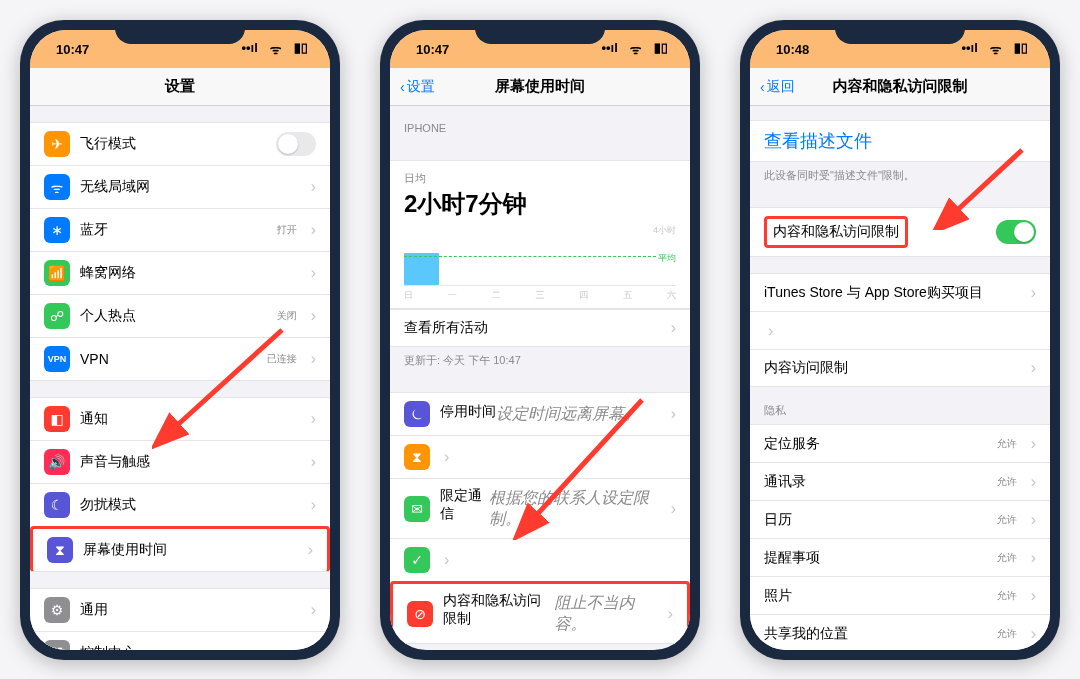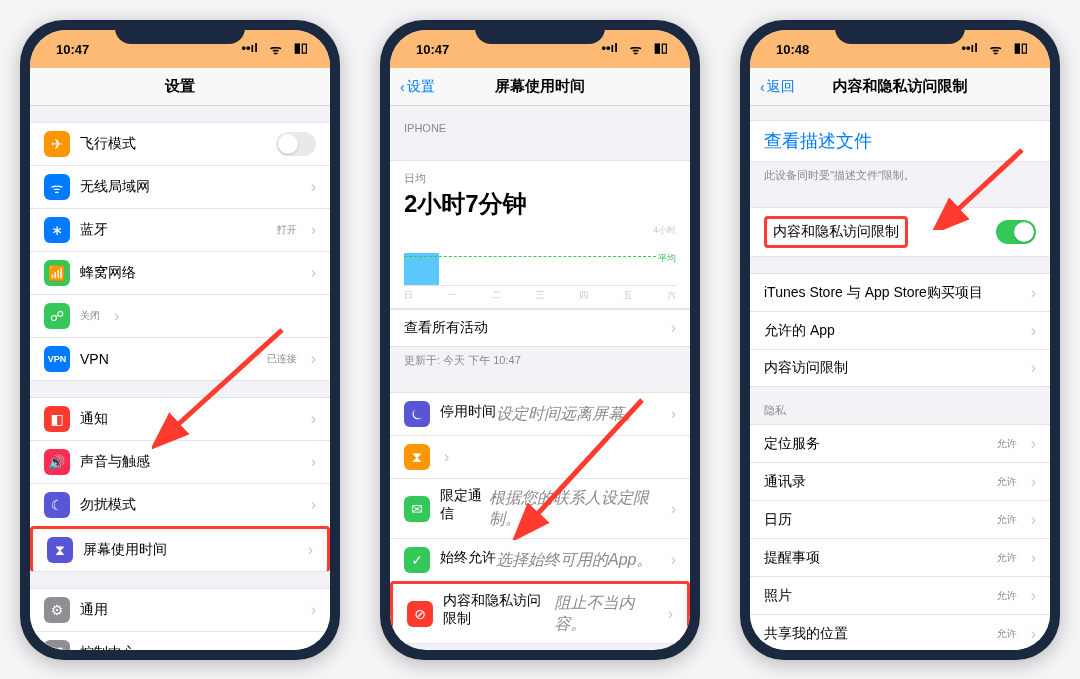--- a/index.html
+++ b/index.html
@@ -194,20 +194,21 @@
             <span class="row-value">打开</span>
             <span class="chev">›</span>
           </div>
           <div class="row">
             <span class="icon" style="background: rgb(52, 199, 89);">📶</span>
             <span class="row-label">蜂窝网络</span>
             <span class="chev">›</span>
           </div>
           <div class="row">
             <span class="icon" style="background: rgb(52, 199, 89);">☍</span>
+            <span class="row-label">个人热点</span>
             <span class="row-value">关闭</span>
             <span class="chev">›</span>
           </div>
           <div class="row">
             <span class="icon" style="background: rgb(0, 122, 255); font-size: 9px; font-weight: 600;">VPN</span>
             <span class="row-label">VPN</span>
             <span class="row-value">已连接</span>
             <span class="chev">›</span>
           </div>
         </div>
@@ -324,24 +325,20 @@
           <div class="row">
             <span class="icon" style="background: rgb(52, 199, 89);">✉</span>
             <span class="row-sub">
               <span class="title">限定通信</span>
               <span class="desc">根据您的联系人设定限制。</span>
             </span>
             <span class="chev">›</span>
           </div>
           <div class="row">
             <span class="icon" style="background: rgb(52, 199, 89);">✓</span>
-            <span class="row-sub">
-              <span class="title">始终允许</span>
-              <span class="desc">选择始终可用的App。</span>
-            </span>
             <span class="chev">›</span>
           </div>
           <div class="row highlight-box">
             <span class="icon" style="background: rgb(255, 59, 48);">⊘</span>
             <span class="row-sub">
               <span class="title">内容和隐私访问限制</span>
               <span class="desc">阻止不当内容。</span>
             </span>
             <span class="chev">›</span>
           </div>
@@ -396,21 +393,20 @@
           <span class="toggle on"></span>
         </div>
       </div>
 
       <div class="group" id="p3-items">
           <div class="row">
             <span class="row-label">iTunes Store 与 App Store购买项目</span>
             <span class="chev">›</span>
           </div>
           <div class="row">
-            <span class="row-label">允许的 App</span>
             <span class="chev">›</span>
           </div>
           <div class="row">
             <span class="row-label">内容访问限制</span>
             <span class="chev">›</span>
           </div>
         </div>
 
       <div class="section-header">隐私</div>
       <div id="p3-privacy">

